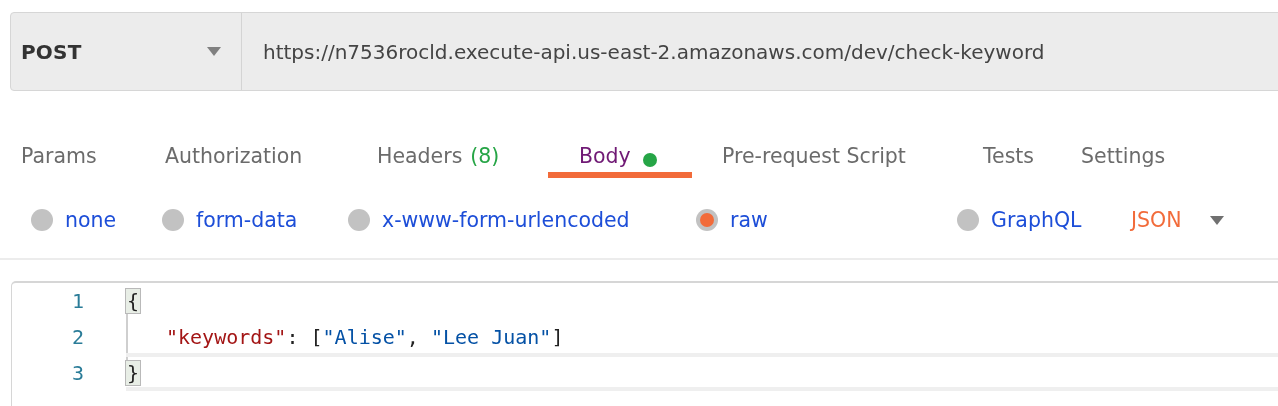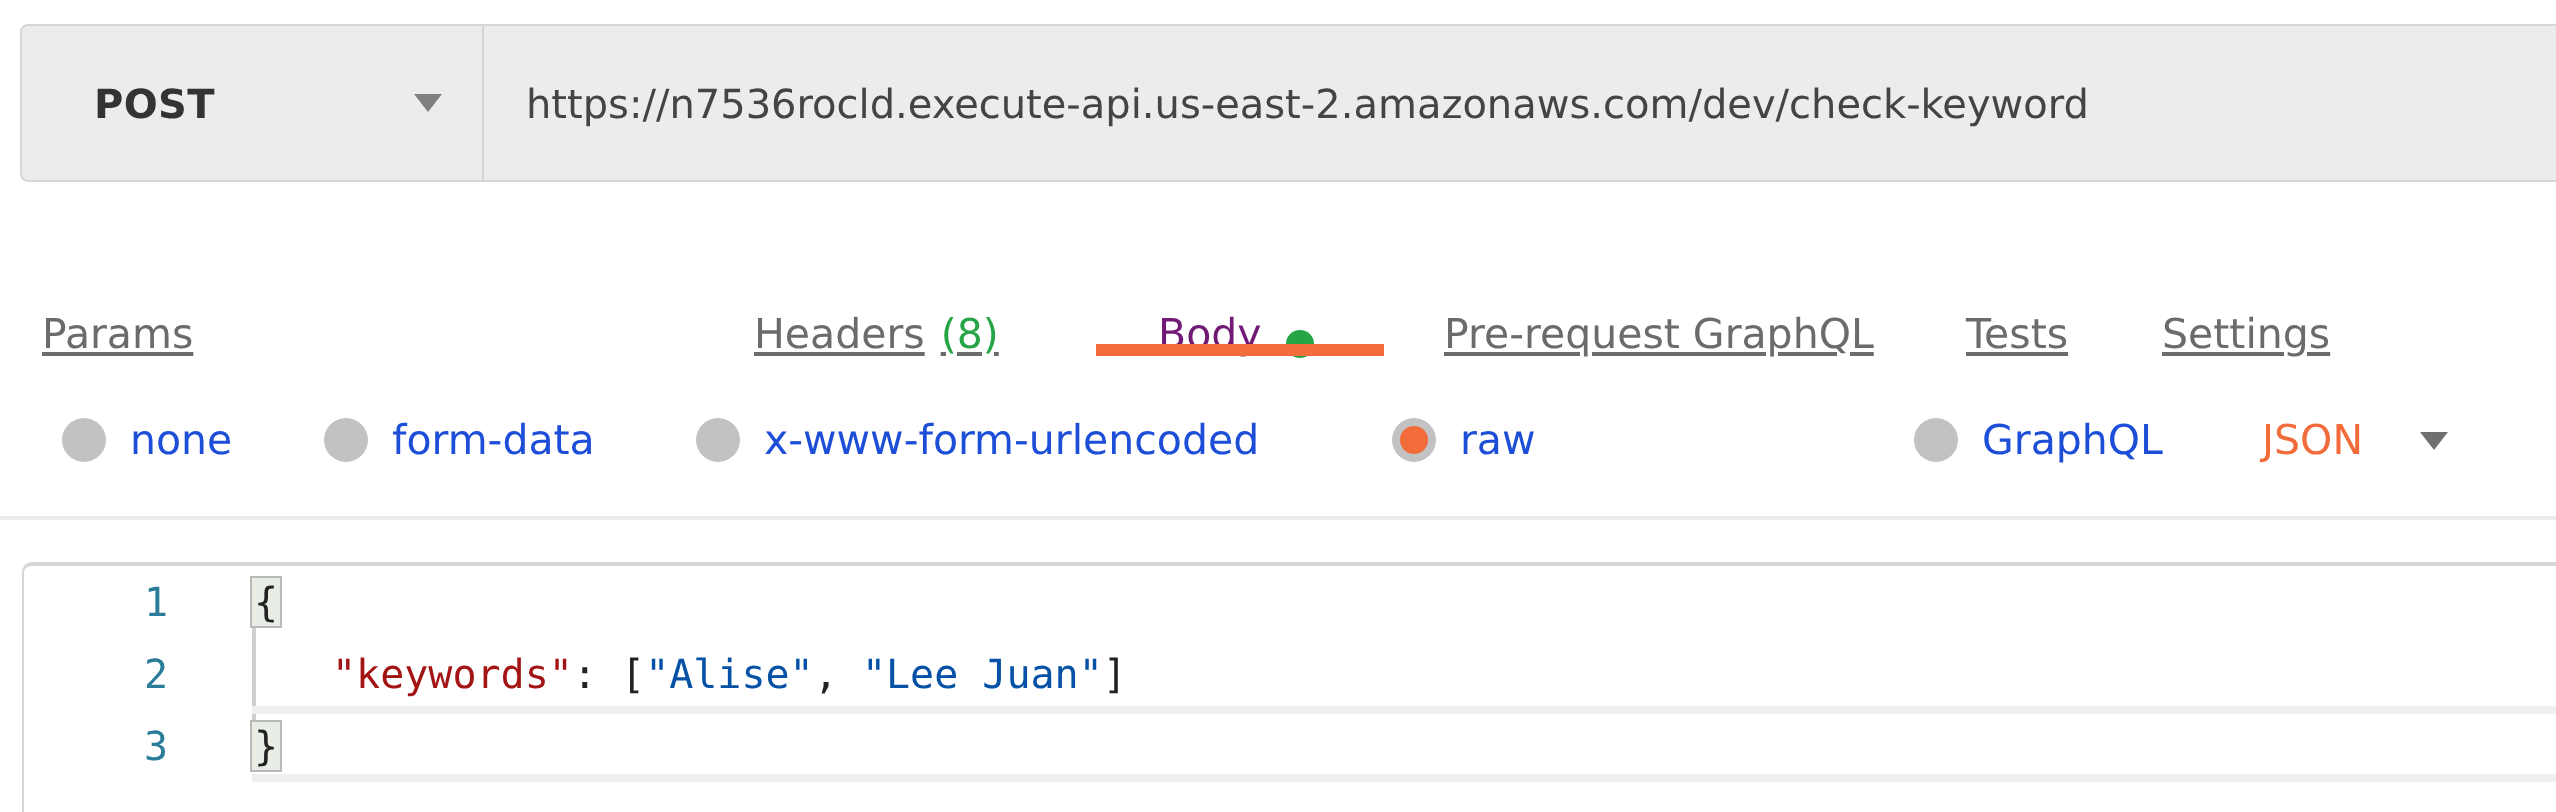--- a/index.html
+++ b/index.html
@@ -6,35 +6,35 @@
   html, body { width: 1278px; height: 406px; overflow: hidden; background: #ffffff; }
   body { font-family: "DejaVu Sans", "Liberation Sans", sans-serif; color: #505050; position: relative; }
 
   .url-bar {
     position: absolute; left: 10px; top: 12px; width: 1280px; height: 79px;
     background: #ececec; border: 1px solid #d6d6d6; border-radius: 4px;
     display: flex; align-items: center;
   }
   .method {
     width: 231px; height: 100%; display: flex; align-items: center;
-    justify-content: space-between; padding: 0 20px 0 36px;
+    justify-content: space-between; padding: 0 20px 0 10px;
     border-right: 1px solid #d4d4d4; cursor: pointer;
   }
   .method-label { font-size: 20px; font-weight: bold; color: #333333; letter-spacing: 0.2px; }
   .caret { width: 0; height: 0; border-left: 7px solid transparent; border-right: 7px solid transparent; border-top: 9px solid #808080; }
   .url-input {
     flex: 1; height: 100%; border: none; background: transparent;
     font-family: "DejaVu Sans", "Liberation Sans", sans-serif;
     font-size: 20px; color: #444444; padding-left: 21px; outline: none;
   }
 
   .tabs { position: absolute; left: 0; top: 125px; height: 54px; width: 1278px; }
   .tab {
     position: absolute; top: 0; height: 54px; font-size: 20.5px; color: #6b6b6b;
-    display: flex; align-items: flex-end; padding-top: 7px; cursor: pointer; white-space: nowrap; text-decoration: underline;
+    display: flex; align-items: center; padding-top: 7px; cursor: pointer; white-space: nowrap;
   }
   .tab.active { color: #701a75; }
   .tab .count { color: #26a546; margin-left: 8px; }
   .tab .dot { width: 14px; height: 14px; border-radius: 50%; background: #26a546; margin-left: 12px; margin-top: 8px; }
   .tab-underline { position: absolute; left: 548px; top: 172px; width: 144px; height: 6px; background: #f26b3a; }
 
   .body-types { position: absolute; left: 0; top: 200px; height: 40px; width: 1278px; }
   .radio-opt { position: absolute; top: 0; height: 40px; display: flex; align-items: center; cursor: pointer; font-size: 20.5px; color: #1d4ed8; white-space: nowrap; }
   .radio { width: 22px; height: 22px; border-radius: 50%; background: #c2c2c2; margin-right: 12px; position: relative; }
   .radio.checked { background: #c2c2c2; }
@@ -68,30 +68,33 @@
     <span class="method-label">POST</span>
     <span class="caret"></span>
   </div>
   <input class="url-input" type="text" value="https://n7536rocld.execute-api.us-east-2.amazonaws.com/dev/check-keyword" style="">
 </div>
 
 <div class="tabs">
   <div class="tab" style="left:21px">
     <span>Params</span>
   </div>
+  <div class="tab" style="left:165px">
+    <span>Authorization</span>
+  </div>
   <div class="tab" style="left:377px">
     <span>Headers</span>
     <span class="count">(8)</span>
   </div>
   <div class="tab active" style="left:579px">
     <span>Body</span>
     <span class="dot"></span>
   </div>
   <div class="tab" style="left:722px">
-    <span>Pre-request GraphQL</span>
+    <span>Pre-request Script</span>
   </div>
   <div class="tab" style="left:983px">
     <span>Tests</span>
   </div>
   <div class="tab" style="left:1081px">
     <span>Settings</span>
   </div>
 </div>
 <div class="tab-underline"></div>
 

